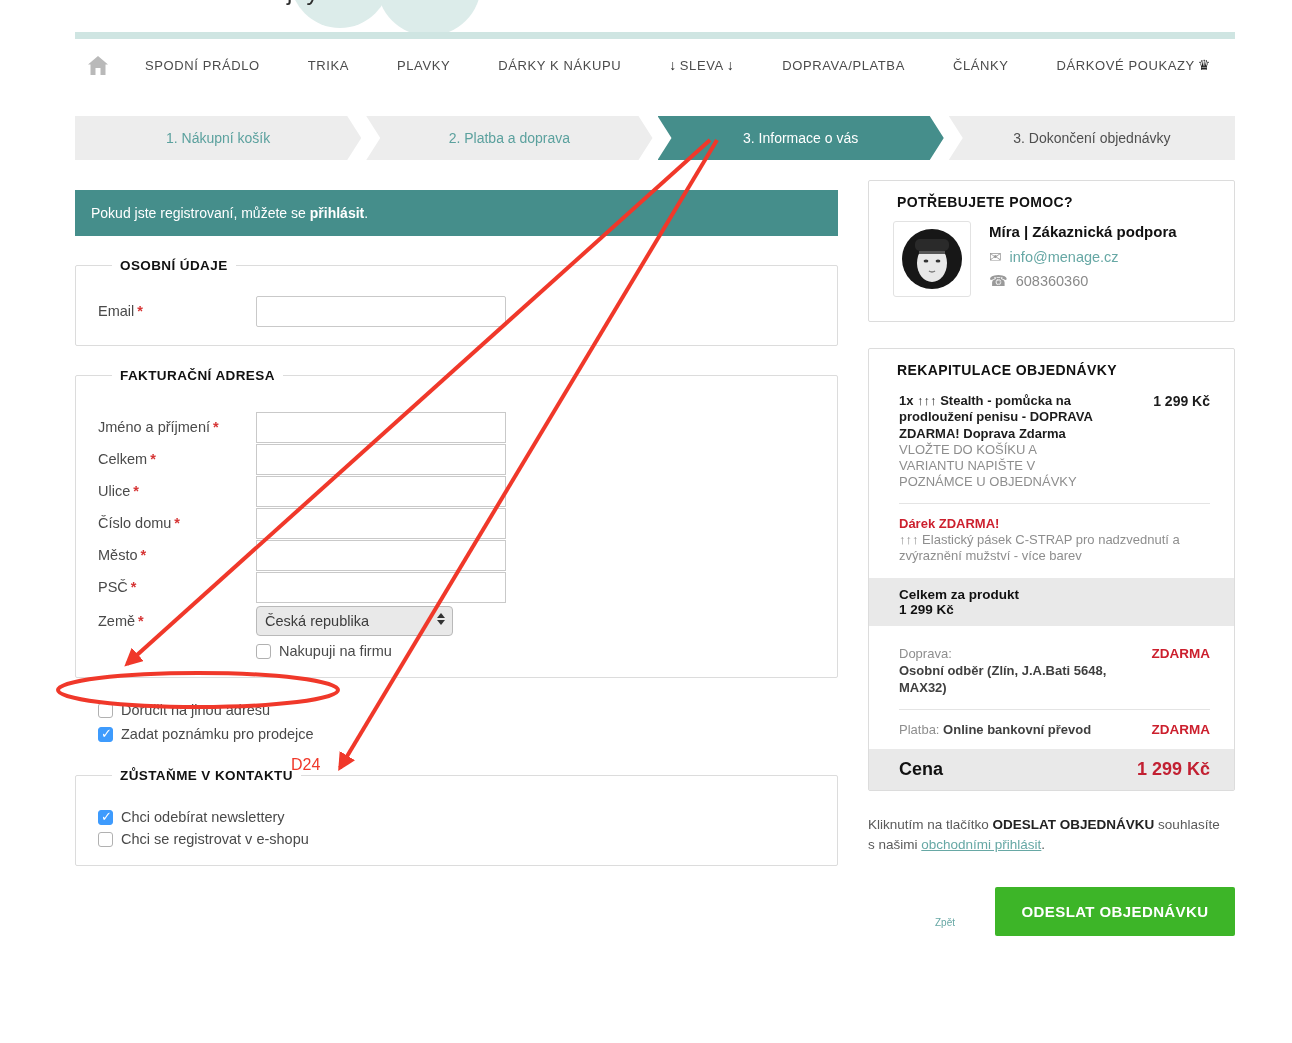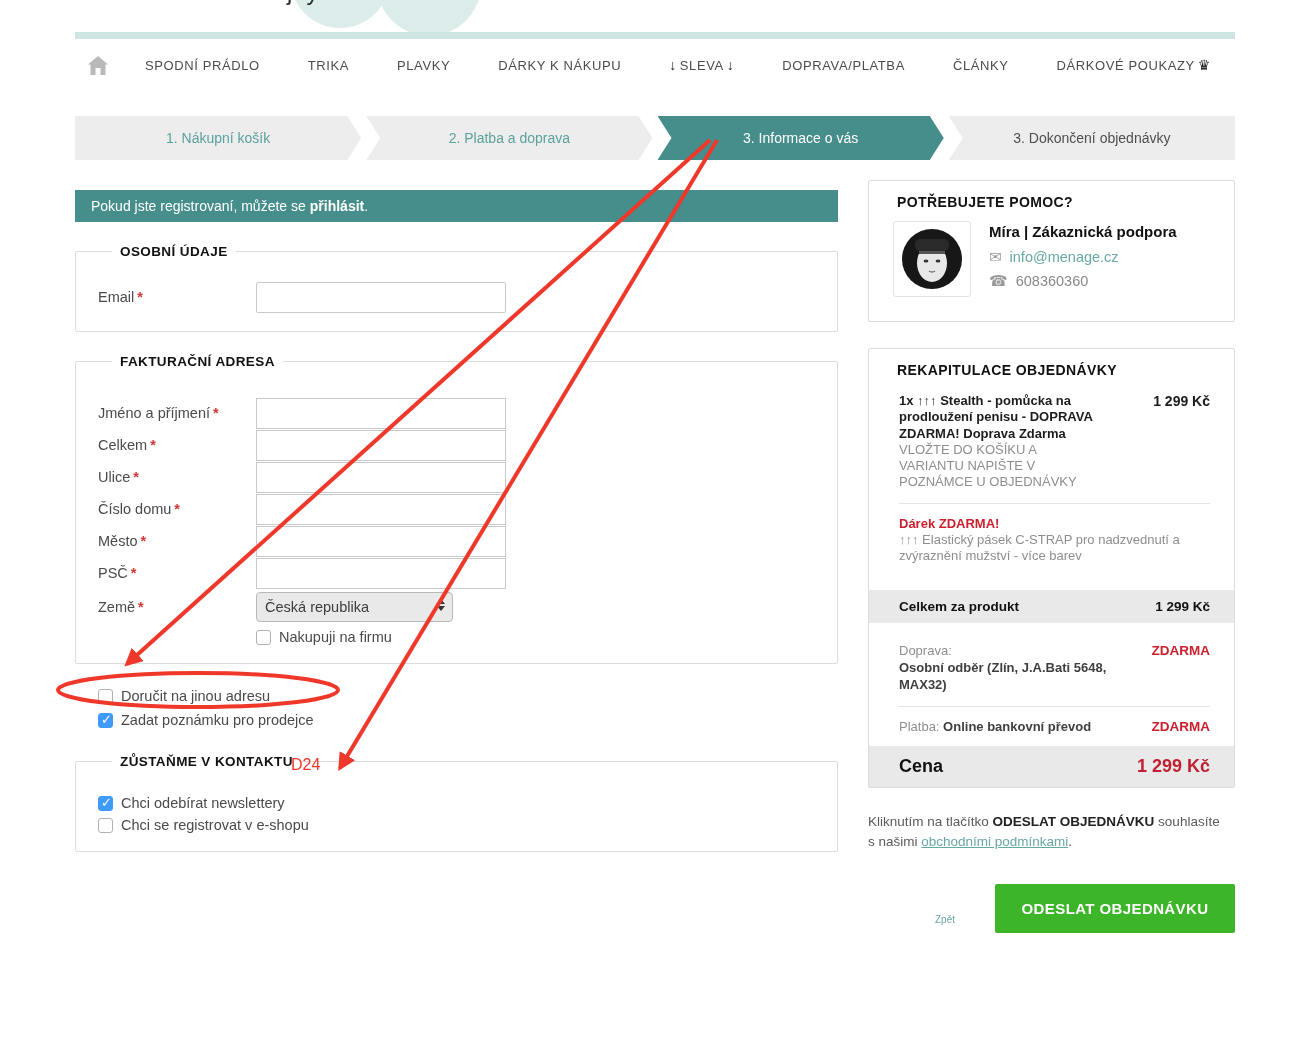--- a/index.html
+++ b/index.html
@@ -34,21 +34,21 @@
     font-size:14px; background:#ededed; }
   .step-mid   { clip-path:polygon(0 0, calc(100% - 14px) 0, 100% 50%, calc(100% - 14px) 100%, 0 100%, 14px 50%); }
   .step-first { clip-path:polygon(0 0, calc(100% - 14px) 0, 100% 50%, calc(100% - 14px) 100%, 0 100%); }
   .step-last  { clip-path:polygon(0 0, 100% 0, 100% 100%, 0 100%, 14px 50%); }
   .step.done { color:#5ba19e; cursor:pointer; }
   .step.active { background:#458e8b; color:#fff; }
   .step.upcoming { color:#4f4f4f; }
 
   
   .left-col { position:absolute; left:75px; top:190px; width:763px; }
-  .login-banner { height:32px; background:#458e8b; color:#fff; display:flex;
+  .login-banner { height:46px; background:#458e8b; color:#fff; display:flex;
     align-items:center; padding:0 16px; font-size:14px; }
   .login-banner b { margin-left:4px; cursor:pointer; }
 
   fieldset { border:1px solid #dcdcdc; border-radius:2px; padding:14px 22px 18px 22px;
     margin-top:22px; background:#fff; }
   legend { font-weight:bold; font-size:13.5px; color:#111; letter-spacing:0.4px;
     padding:0 8px; margin-left:14px; }
 
   .form-row { display:flex; align-items:center; min-height:32px; }
   .form-row .lbl { width:158px; font-size:14.5px; color:#4a4a4a; }
@@ -101,22 +101,22 @@
 
   .sum-item { display:flex; justify-content:space-between; padding:14px 24px 0 30px; }
   .sum-name { width:200px; font-size:13px; line-height:1.25; }
   .sum-name b { color:#1c1c1c; }
   .sum-sub { color:#8e8e8e; font-weight:normal; }
   .sum-price { font-weight:bold; font-size:14px; color:#1c1c1c; white-space:nowrap; }
   .sum-div { border-top:1px solid #e4e4e4; margin:12px 24px 0 30px; }
   .gift { padding:12px 24px 0 30px; font-size:13px; line-height:1.25; }
   .gift-title { color:#cc1f2d; font-weight:bold; }
   .gift-desc { color:#8e8e8e; }
-  .band { background:#e9e9e9; display:flex; justify-content:space-between; align-items:flex-end;
-    padding:9px 24px 9px 30px; margin-top:26px; }
+  .band { background:#e9e9e9; display:flex; justify-content:space-between; align-items:flex-start;
+    padding:9px 24px 9px 30px; margin-top:14px;flex-direction:column; }
   .band-label { font-weight:bold; font-size:13.5px; color:#111; }
   .band-price { font-weight:bold; font-size:13.5px; color:#111; }
   .ship-row { display:flex; justify-content:space-between; padding:20px 24px 0 30px; font-size:13px; }
   .ship-left { width:215px; line-height:1.3; }
   .muted { color:#8e8e8e; }
   .zdarma { color:#cc1f2d; font-weight:bold; font-size:13.5px; }
   .pay-row { display:flex; justify-content:space-between; padding:12px 24px 12px 30px; font-size:13px; }
   .total-band { background:#e9e9e9; display:flex; justify-content:space-between; align-items:center;
     padding:10px 24px 10px 30px; }
   .total-label { font-weight:bold; font-size:18px; color:#111; }
@@ -360,21 +360,21 @@
       <div class="total-band">
         <span class="total-label">Cena</span>
         <span class="total-price">1 299 Kč</span>
       </div>
     </div>
 
     <div class="terms">
       <span>Kliknutím na tlačítko</span>
       <b>ODESLAT OBJEDNÁVKU</b>
       <span>souhlasíte s našimi</span>
-      <span class="terms-link">obchodními podmínkami</span><span>.</span>
+      <span class="terms-link">obchodními přihlásit</span><span>.</span>
     </div>
 
     <div class="actions">
       <span class="back-link">Zpět</span>
       <button class="submit-btn">ODESLAT OBJEDNÁVKU</button>
     </div>
   </div>
 
   <div class="anno">
     <svg width="1292" height="1043" viewBox="0 0 1292 1043">

